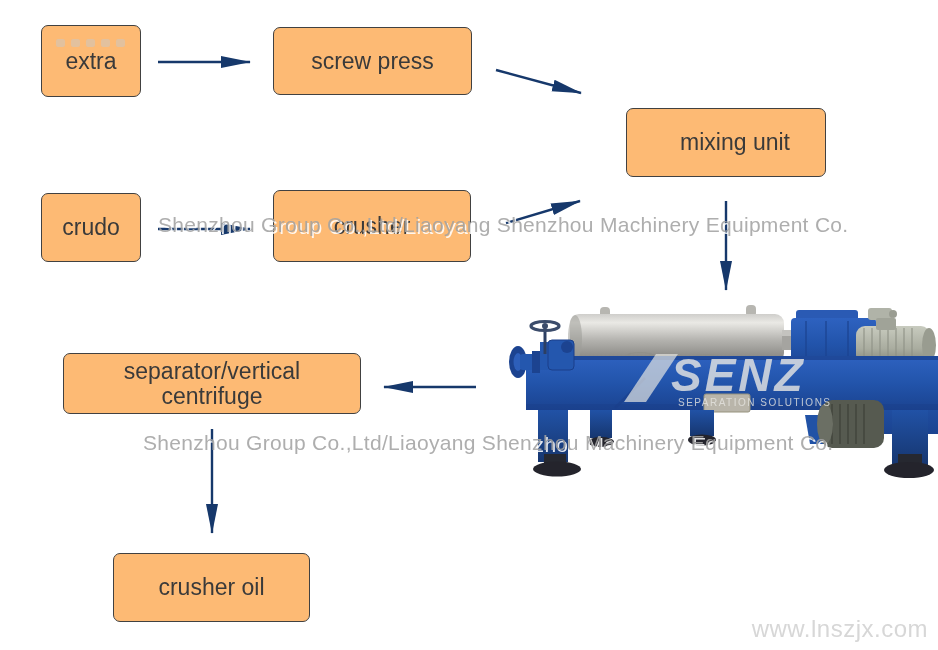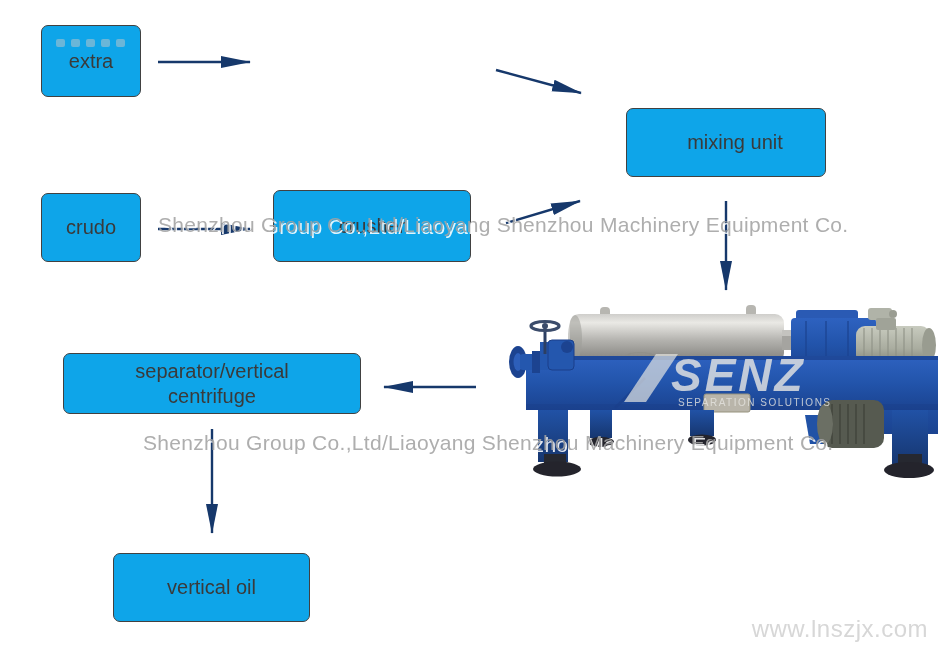--- a/index.html
+++ b/index.html
@@ -9,24 +9,24 @@
     --watermark-gray:#a3a3a3;
     --website-gray:#d7d7d7;
     --machine-blue:#2254ab;
   }
   html,body{margin:0;padding:0;background:#ffffff;}
   .canvas{
     position:relative;width:938px;height:650px;background:#ffffff;
     font-family:"Liberation Sans","DejaVu Sans",sans-serif;overflow:hidden;
   }
   .node{
-    position:absolute;box-sizing:border-box;background:#0ea5e9;
+    position:absolute;box-sizing:border-box;background:#fdba74;
     border:1.4px solid var(--box-border);border-radius:7px;
     display:flex;align-items:center;justify-content:center;
-    font-size:20px;color:var(--box-text);text-align:center;
+    font-size:23px;color:var(--box-text);text-align:center;
     line-height:25px;white-space:pre-line;z-index:2;
   }
   .n-extra{left:41px;top:25px;width:100px;height:72px;}
   .n-screw{left:273px;top:27px;width:199px;height:68px;}
   .n-mixing{left:626px;top:108px;width:200px;height:69px;padding-left:18px;}
   .n-crudo{left:41px;top:193px;width:100px;height:69px;}
   .n-crusher{left:273px;top:190px;width:198px;height:72px;}
   .n-separator{left:63px;top:353px;width:298px;height:61px;}
   .n-avocado{left:113px;top:553px;width:197px;height:69px;}
   .dots{position:absolute;left:56px;top:39px;display:flex;gap:6px;z-index:3;}
@@ -54,35 +54,38 @@
   <div class="node n-extra">
     <span>extra</span>
   </div>
   <div class="dots">
     <span></span>
       <span></span>
       <span></span>
       <span></span>
       <span></span>
   </div>
+  <div class="node n-screw">
+    <span>screw press</span>
+  </div>
   <div class="node n-mixing">
     <span>mixing unit</span>
   </div>
   <div class="node n-crudo">
     <span>crudo</span>
   </div>
   <div class="node n-crusher">
     <span>crusher</span>
   </div>
   <div class="node n-separator">
     <span>separator/vertical
 centrifuge</span>
   </div>
   <div class="node n-avocado">
-    <span>vertical oil</span>
+    <span>crusher oil</span>
   </div>
 
   <svg class="machine" viewBox="0 0 430 196" aria-hidden="true">
     <defs>
       <linearGradient id="drumG" x1="0" y1="0" x2="0" y2="1">
         <stop offset="0" stop-color="#cfcecb"></stop>
           <stop offset="0.18" stop-color="#eae9e5"></stop>
         <stop offset="0.55" stop-color="#b3b2ae"></stop>
           <stop offset="1" stop-color="#7f7e7a"></stop>
       </linearGradient>

